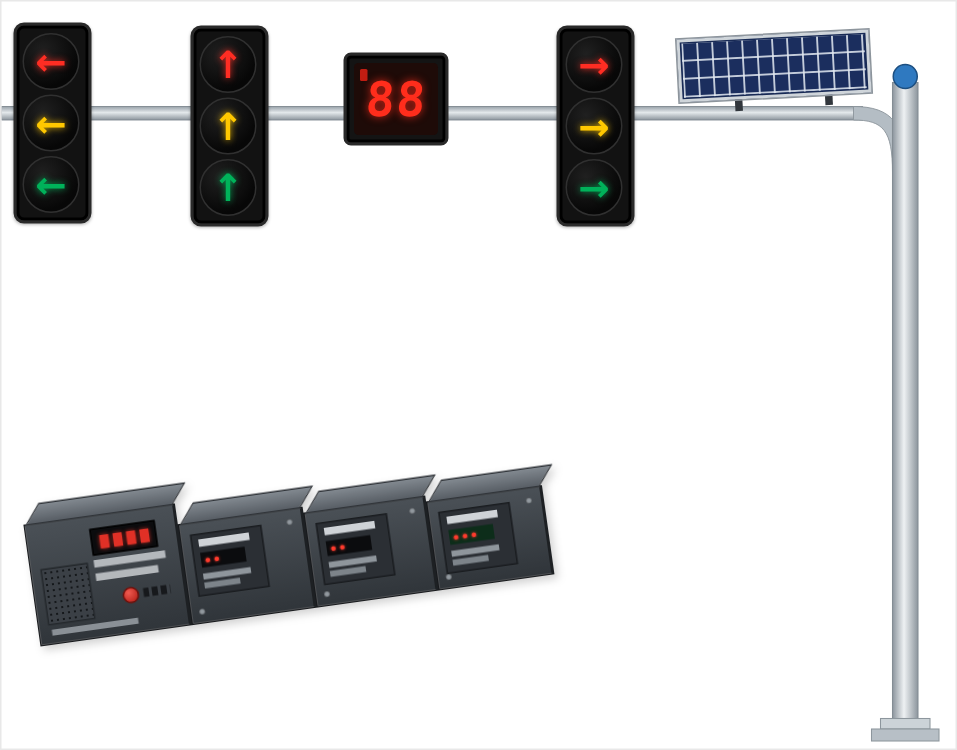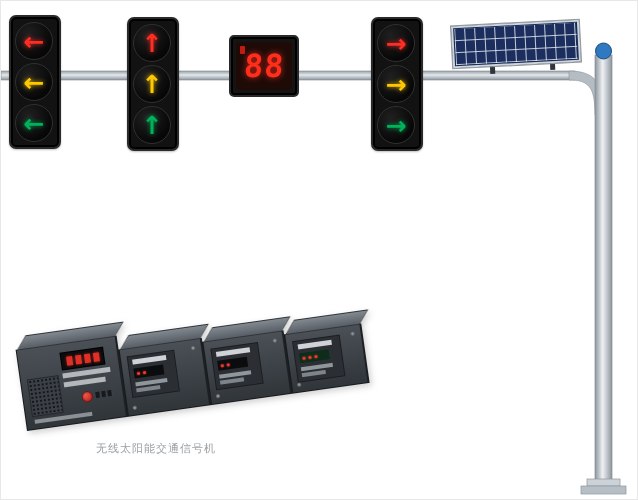--- a/index.html
+++ b/index.html
@@ -196,15 +196,14 @@
           <span class="led"></span>
         </div>
         <div class="p-lbl2"></div>
         <div class="p-lbl3"></div>
       </div>
       <span class="screw sc-tr"></span>
       <span class="screw sc-bl"></span>
     </div>
   </div>
 
-  <div class="caption">无线太阳能交通信号机</div>
 
 </div>
 
 </body></html>

